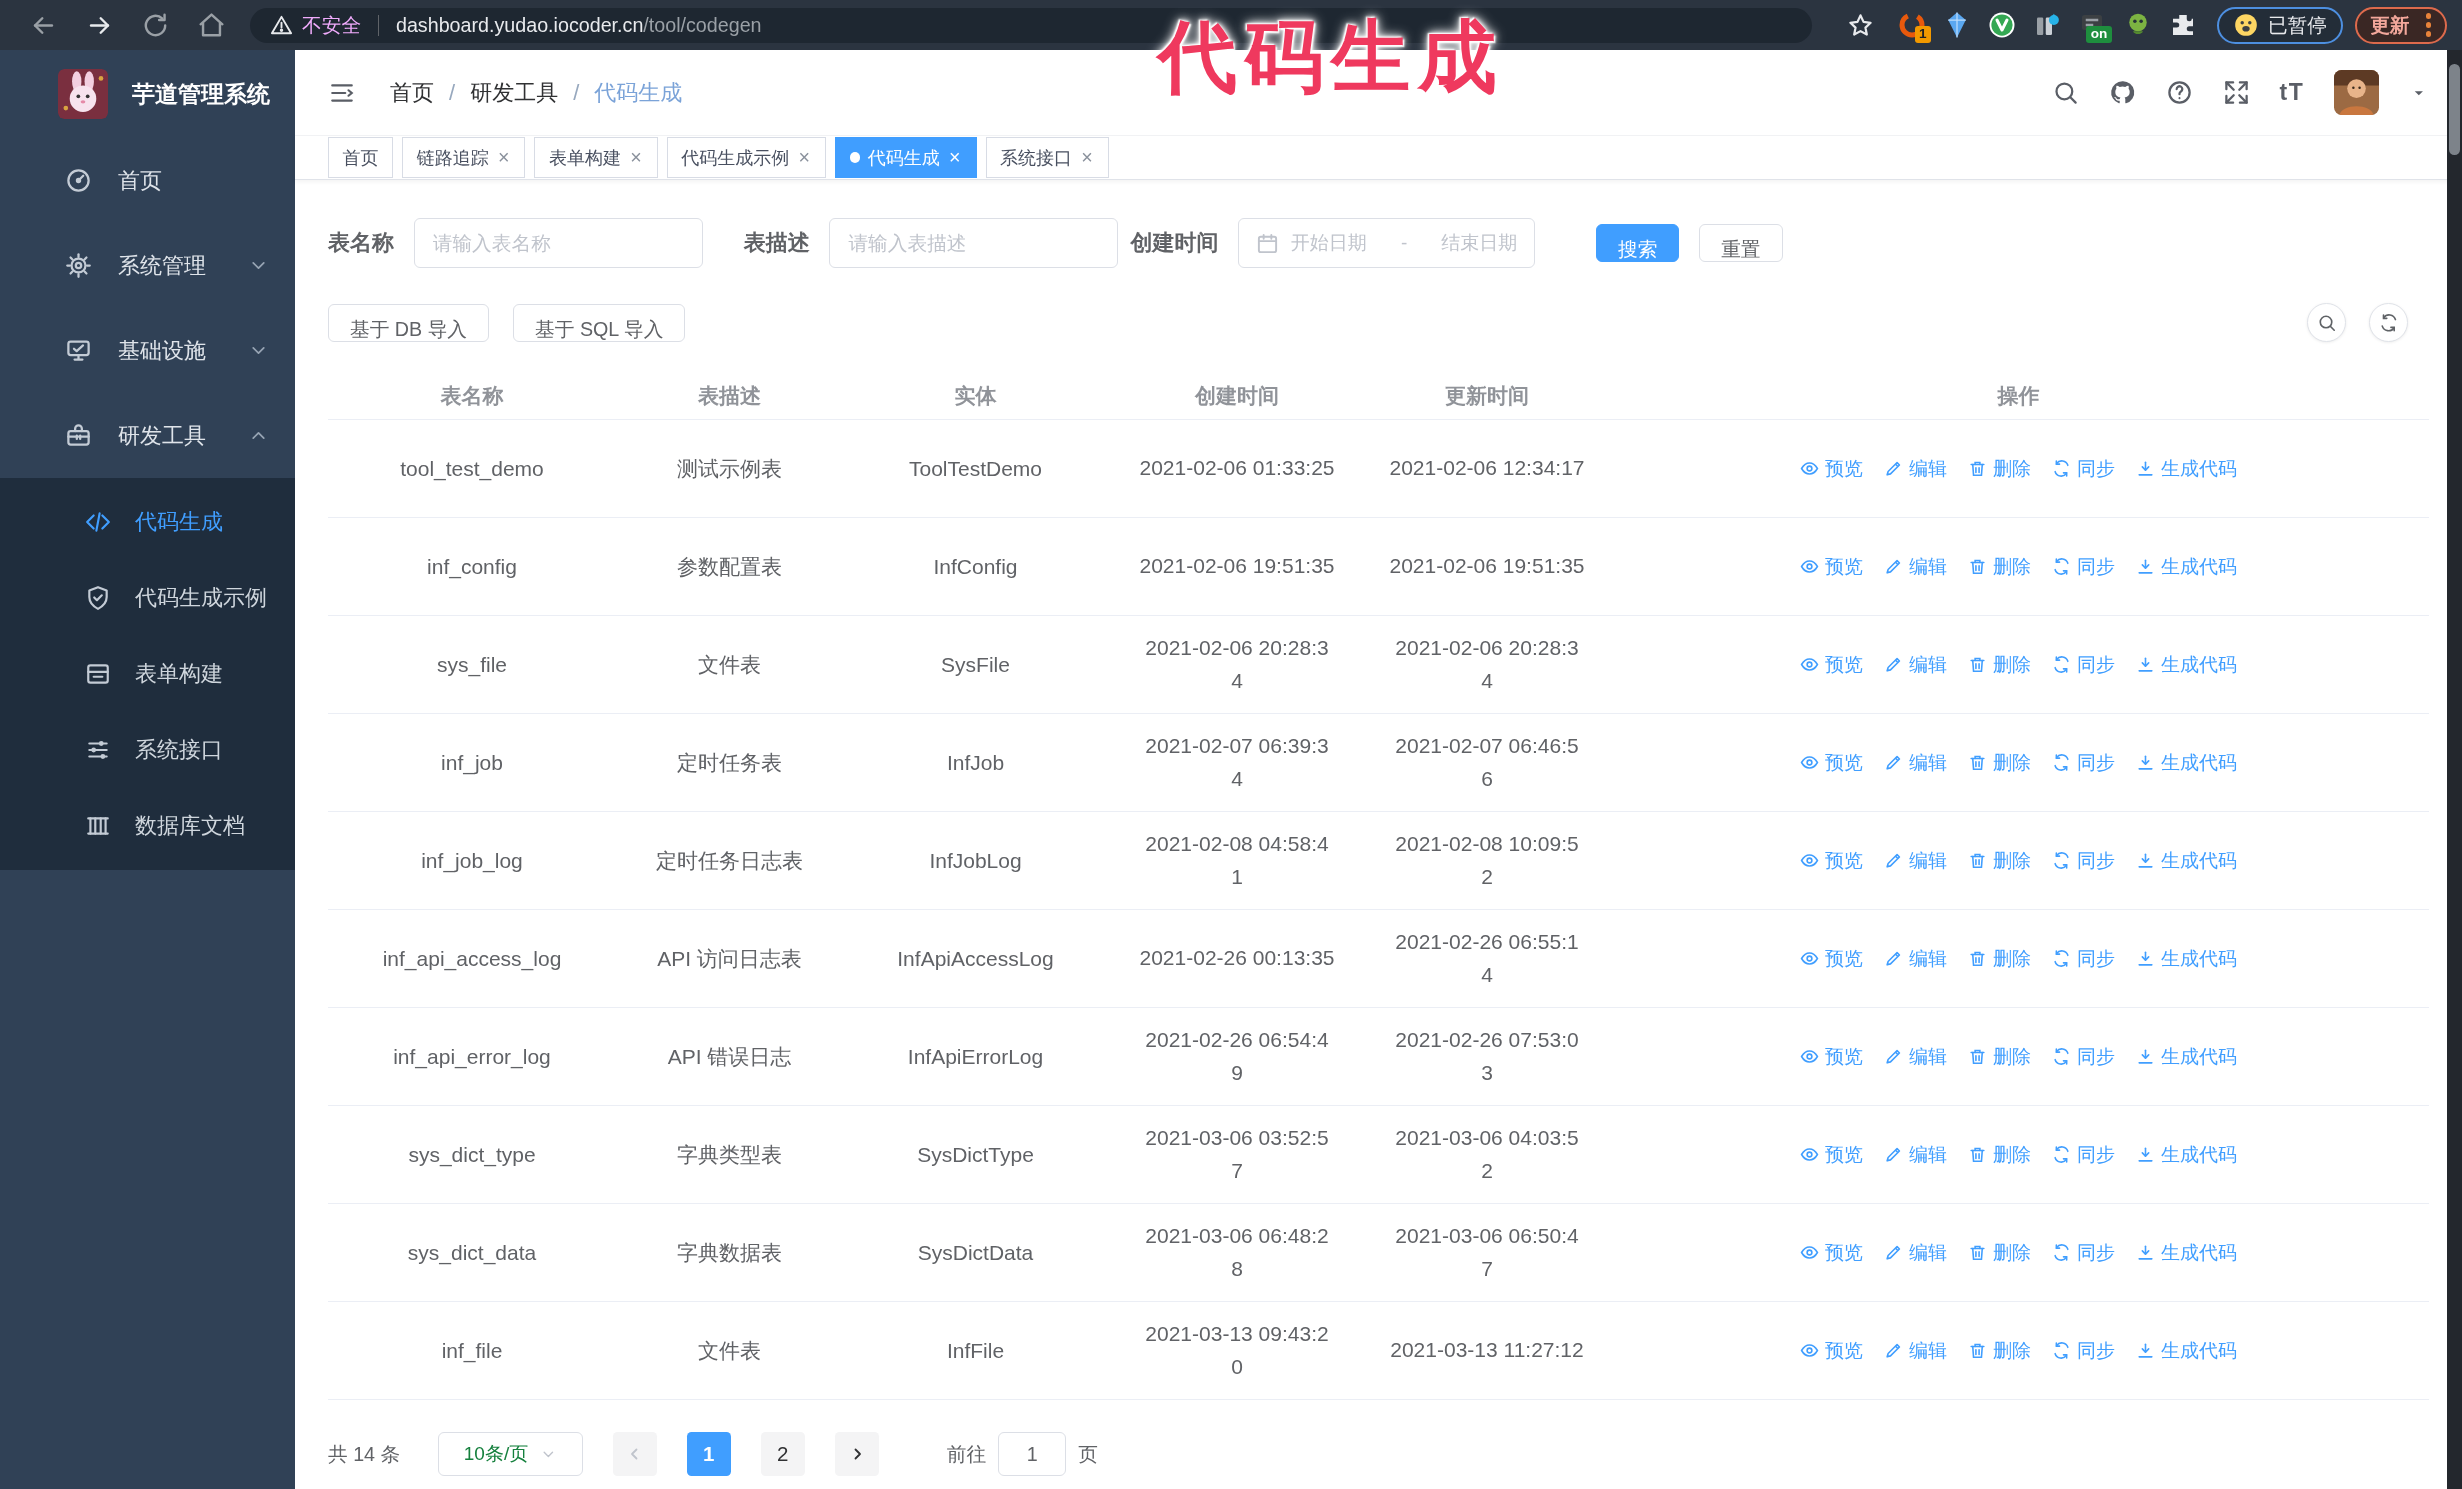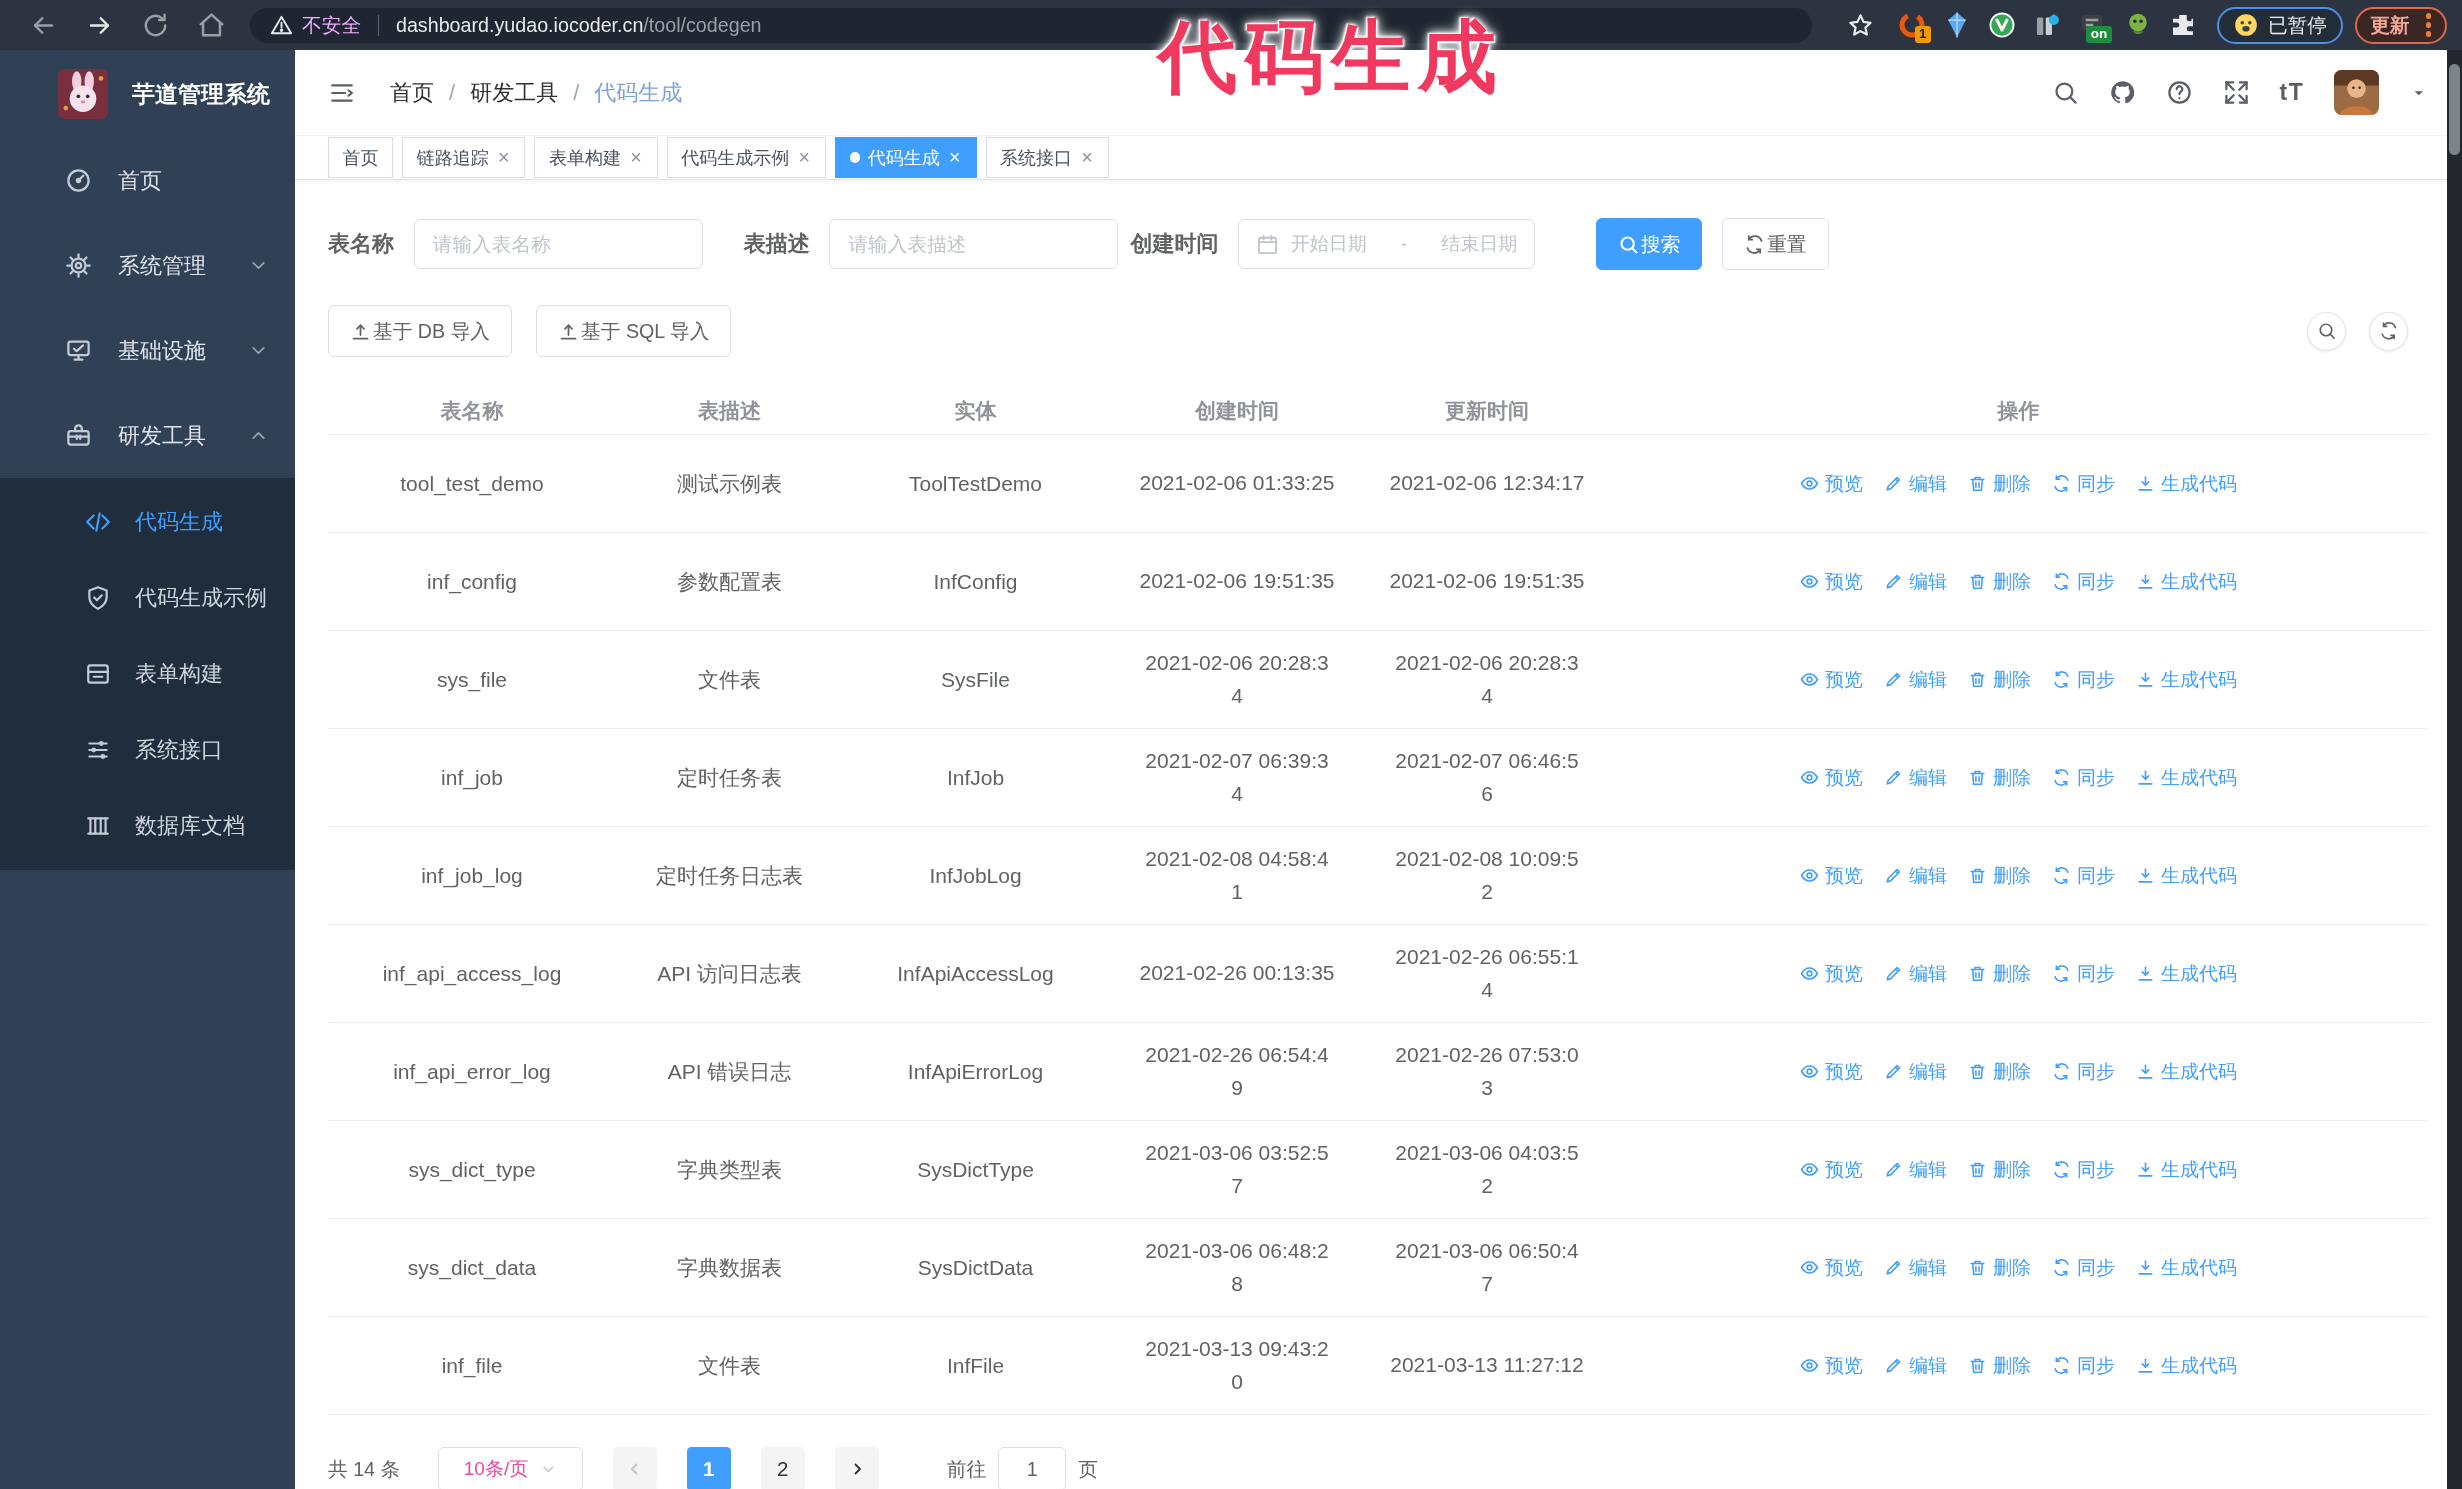--- a/index.html
+++ b/index.html
@@ -75,21 +75,21 @@
 
   .filter-row { display:flex; align-items:center; }
   .f-label { font-size:22px; color:#606266; font-weight:600; margin-right:19.7px; white-space:nowrap; }
   .t-input { width:289px; height:50px; border:1.5px solid #dcdfe6; border-radius:6px; font-size:19.7px; color:#606266; padding:0 18px; outline:none; font-family:inherit; }
   .t-input::placeholder { color:#c0c4cc; }
   .ml52 { margin-left:41px; } .ml16 { margin-left:12px; }
   .date-range { width:297px; height:50px; border:1.5px solid #dcdfe6; border-radius:6px; display:flex; align-items:center; padding:0 16.7px; gap:12px; cursor:text; }
   .date-range svg { width:23px; height:23px; color:#c0c4cc; flex:0 0 auto; }
   .date-ph { font-size:19px; color:#c0c4cc; white-space:nowrap; }
   .date-sep { font-size:19px; color:#c0c4cc; margin:0 auto; }
-  .btn { height:52px; display:inline-flex; align-items:center; gap:2px; border-radius:6px; font-size:19.7px; cursor:pointer; border:1.5px solid #dcdfe6; background:#fff; color:#606266; padding:0 21px; white-space:nowrap; }
+  .btn { height:38px; display:inline-flex; align-items:center; gap:11px; border-radius:6px; font-size:19.7px; cursor:pointer; border:1.5px solid #dcdfe6; background:#fff; color:#606266; padding:0 21px; white-space:nowrap;flex-direction:column; }
   .btn svg { width:21px; height:21px; }
   .btn.primary { background:#409eff; border-color:#409eff; color:#fff; font-weight:500; }
   .btn-search { margin-left:61px; }
   .btn-reset { margin-left:19.7px; }
 
   .toolbar-row { display:flex; align-items:center; margin-top:35px; }
   .toolbar-row .btn + .btn { margin-left:24px; }
   .tool-circles { margin-left:auto; display:flex; gap:23px; padding-right:21px; }
   .circle-btn { width:39px; height:39px; border-radius:50%; border:1.5px solid #e0e3e9; background:#fff; display:flex; align-items:center; justify-content:center; color:#5f6266; cursor:pointer; box-shadow:0 0.8px 3px rgba(0,0,0,.08); }
   .circle-btn svg { width:19.7px; height:19.7px; }
@@ -102,21 +102,21 @@
   .tr { min-height:98px; align-items:center; border-bottom:1.5px solid #ebeef5; }
   .td { text-align:center; font-size:21px; color:#606266; padding:15px 4.5px; }
   .td.dt { white-space:pre-line; line-height:1.55; }
   .ops { display:flex; justify-content:center; align-items:center; gap:21px; }
   .op { display:inline-flex; align-items:center; gap:6px; color:#409eff; font-size:19px; cursor:pointer; white-space:nowrap; }
   .op svg { width:19px; height:19px; }
 
   
   .pagination { display:flex; align-items:center; justify-content:flex-start; margin-top:32px; gap:30px; font-size:19.7px; color:#606266; padding-right:1.5px; }
   .pg-total { margin-right:7.6px; }
-  .pg-size { width:145px; height:44px; border:1.5px solid #dcdfe6; border-radius:6px; display:flex; align-items:center; justify-content:center; gap:12px; font-size:19px; color:#ec4899; cursor:pointer; }
+  .pg-size { width:145px; height:44px; border:1.5px solid #dcdfe6; border-radius:6px; display:flex; align-items:center; justify-content:center; gap:12px; font-size:19px; color:#15803d; cursor:pointer; }
   .pg-size svg { width:16.7px; height:16.7px; color:#c0c4cc; }
   .pg-btn { min-width:44px; height:44px; border-radius:4.5px; background:#f4f4f5; display:flex; align-items:center; justify-content:center; font-size:20.5px; color:#303133; cursor:pointer; }
   .pg-btn svg { width:18px; height:18px; }
   .pg-btn.disabled { color:#c0c4cc; }
   .pg-btn.cur { background:#409eff; color:#fff; font-weight:700; }
   .pg-goto { display:flex; align-items:center; gap:12px; margin-left:38px; }
   .pg-input { width:68px; height:44px; border:1.5px solid #dcdfe6; border-radius:6px; text-align:center; font-size:19.7px; color:#606266; outline:none; font-family:inherit; }
 
   
   .scroll-strip { position:absolute; right:0; top:50px; bottom:0; width:15px; background:#23272d; z-index:4; }

